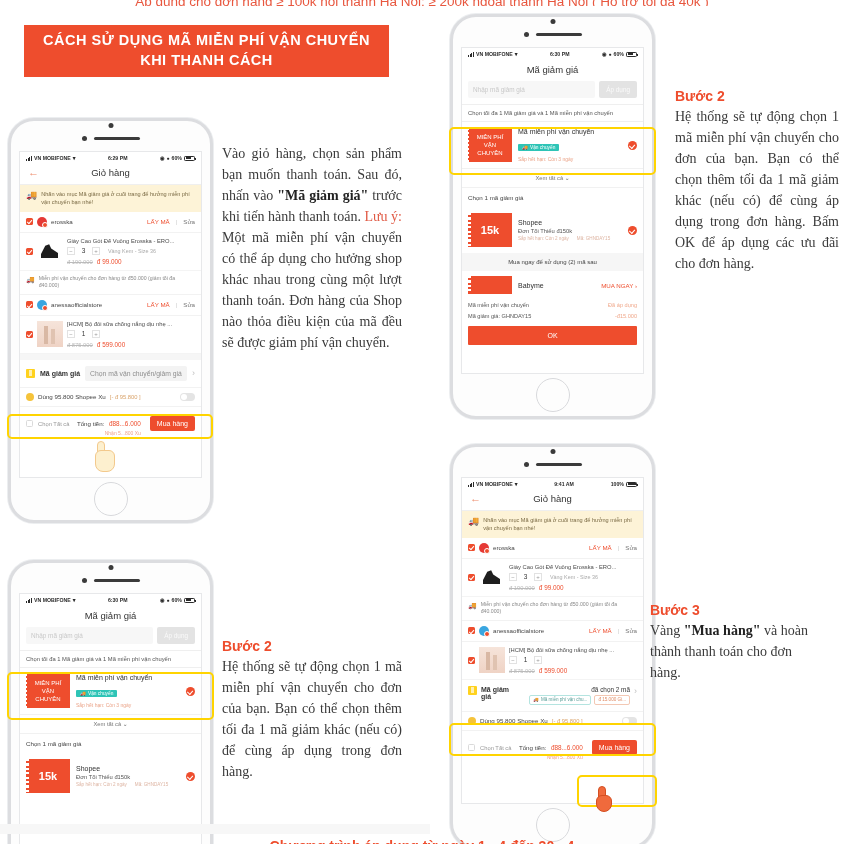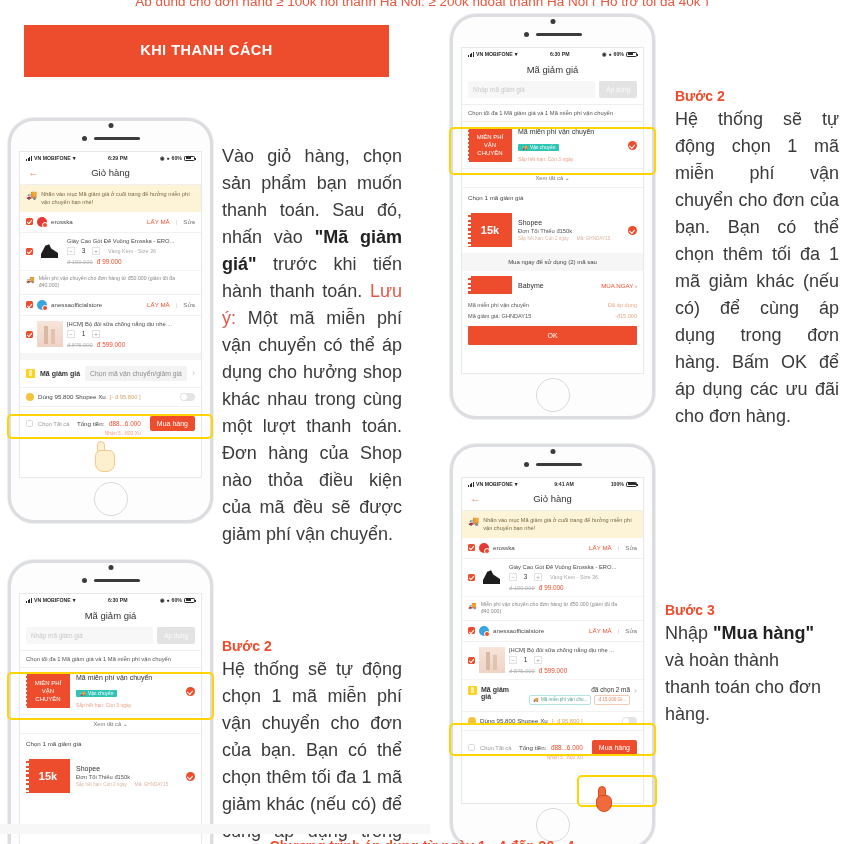--- a/index.html
+++ b/index.html
@@ -177,37 +177,38 @@
     border:1.5px solid #f3c98c;border-radius:6px 6px 8px 8px;}
   .hand .finger{position:absolute;width:8px;height:13px;background:#fdf0cf;
     border:1.5px solid #f3c98c;border-radius:5px 5px 0 0;left:2px;top:-9px;}
 
   .hand2 .palm{background:#f06a3c;border-color:#d44f22;}
   .hand2 .finger{background:#f06a3c;border-color:#d44f22;}
 
   
   .step{position:absolute;}
   .step h3{font-size:14px;color:#ee4d2d;font-weight:bold;margin-bottom:2px;}
-  .step p{font-size:18px;color:#3a3a3a;line-height:1.5;text-align:justify;}
+  .step p{font-size:14px;color:#3a3a3a;line-height:1.5;text-align:justify;font-family:Liberation Serif, serif;}
   .step p b{font-weight:bold;color:#222;}
   .step p .luu{color:#e05a45;}
 
   
   .bot-clip{position:absolute;left:0;bottom:-10px;width:844px;height:16px;overflow:hidden;}
   .bot-clip .txt{font-size:14px;color:#ee4d2d;text-align:center;white-space:nowrap;font-weight:bold;}
   .grayfill{position:absolute;left:0;bottom:10px;width:430px;height:10px;background:#f7f7f7;}
 </style>
 </head>
 <body>
 
 <div class="page">
 
   <div class="top-clip">Áp dụng cho đơn hàng ≥ 100k nội thành Hà Nội; ≥ 200k ngoại thành Hà Nội ( Hỗ trợ tối đa 40k )</div>
 
   <div class="banner">
+    <div class="l1">CÁCH SỬ DỤNG MÃ MIỄN PHÍ VẬN CHUYỂN</div>
     <div class="l2">KHI THANH CÁCH</div>
   </div>
 
   <div class="phone" style="left:8px;top:118px;width:205px;height:405px;">
     <div class="notch-row">
       <span class="cam top"></span>
       <span class="cam"></span>
       <span class="speaker"></span>
     </div>
     <div class="homebtn"></div>
@@ -662,24 +663,24 @@
 
     </div>
   </div>
   <div class="hl" style="left:449px;top:723px;width:207px;height:33px;"></div>
   <div class="hl" style="left:577px;top:775px;width:80px;height:32px;"></div>
   <div class="hand hand2" style="left:596px;top:795px;">
     <span class="finger"></span>
     <span class="palm" style="width:16px;height:17px"></span>
   </div>
 
-  <div class="step" style="left:665px;top:602px;width:164px;">
+  <div class="step" style="left:650px;top:602px;width:164px;">
     <h3>Bước 3</h3>
     <p style="text-align:left">
-      <span>Nhập </span><b>"Mua hàng"</b><span> và hoàn thành thanh toán cho đơn hàng.</span>
+      <span>Vàng </span><b>"Mua hàng"</b><span> và hoàn thành thanh toán cho đơn hàng.</span>
     </p>
   </div>
 
   <div class="grayfill"></div>
   <div class="bot-clip">
     <div class="txt">Chương trình áp dụng từ ngày 1 - 4 đến 30 - 4</div>
   </div>
 
 </div>
 

